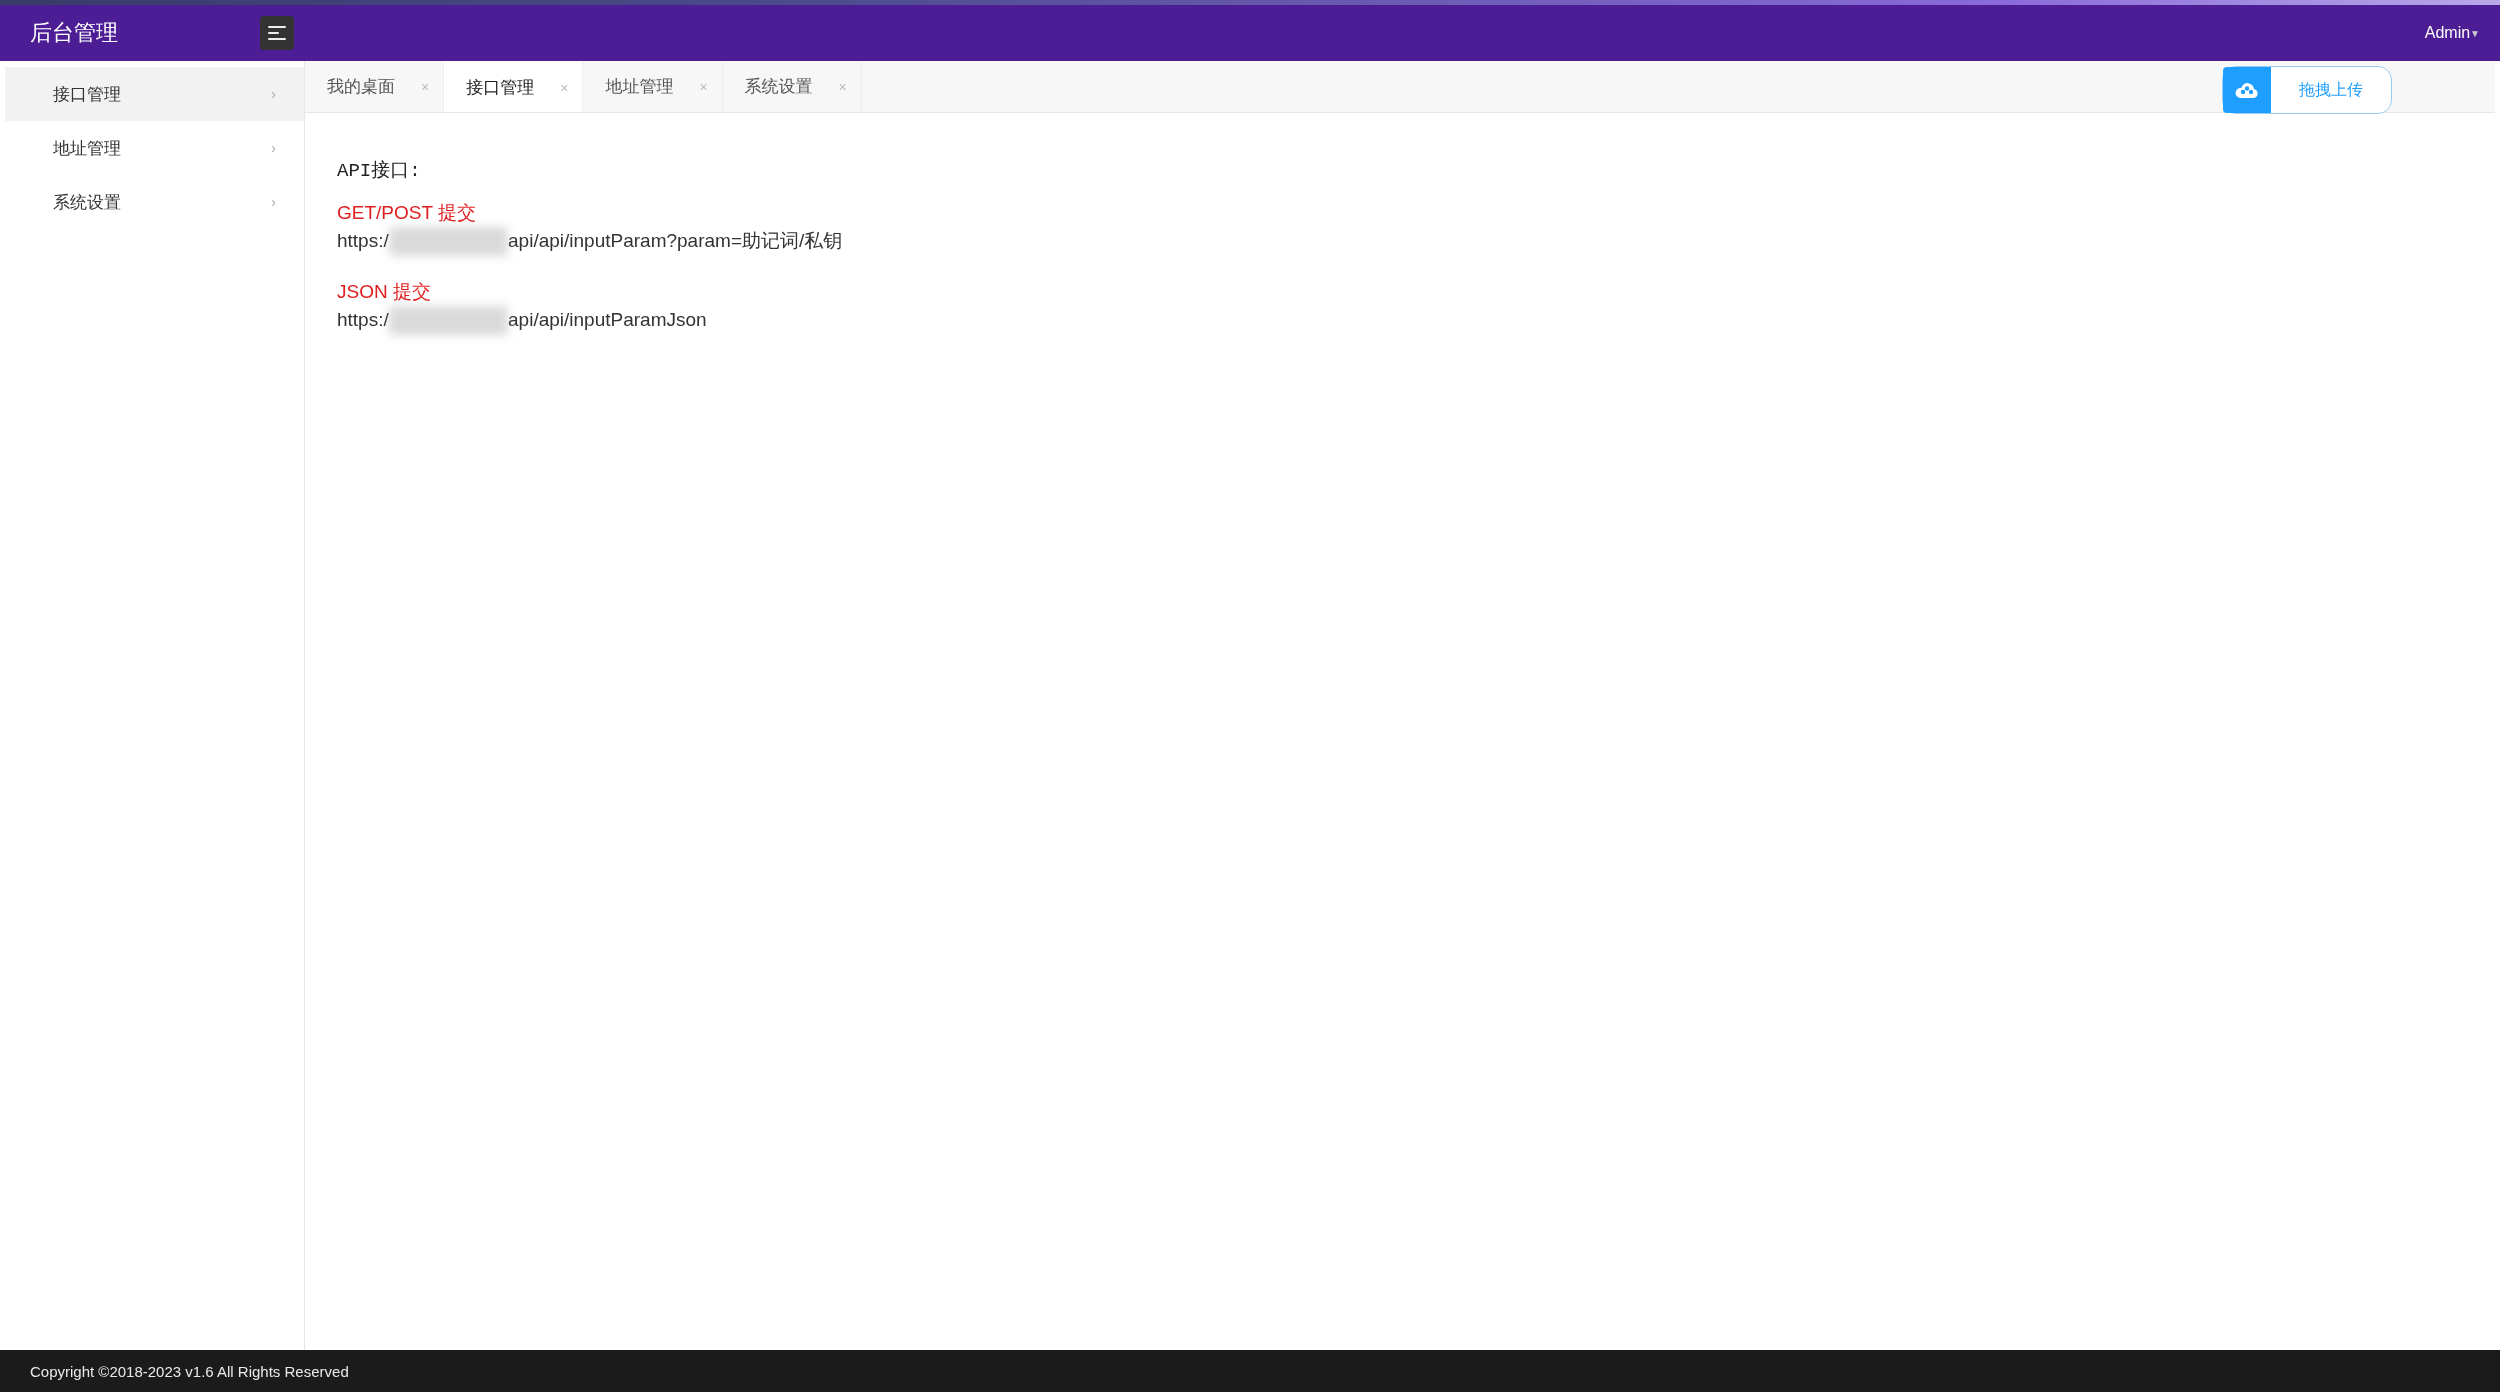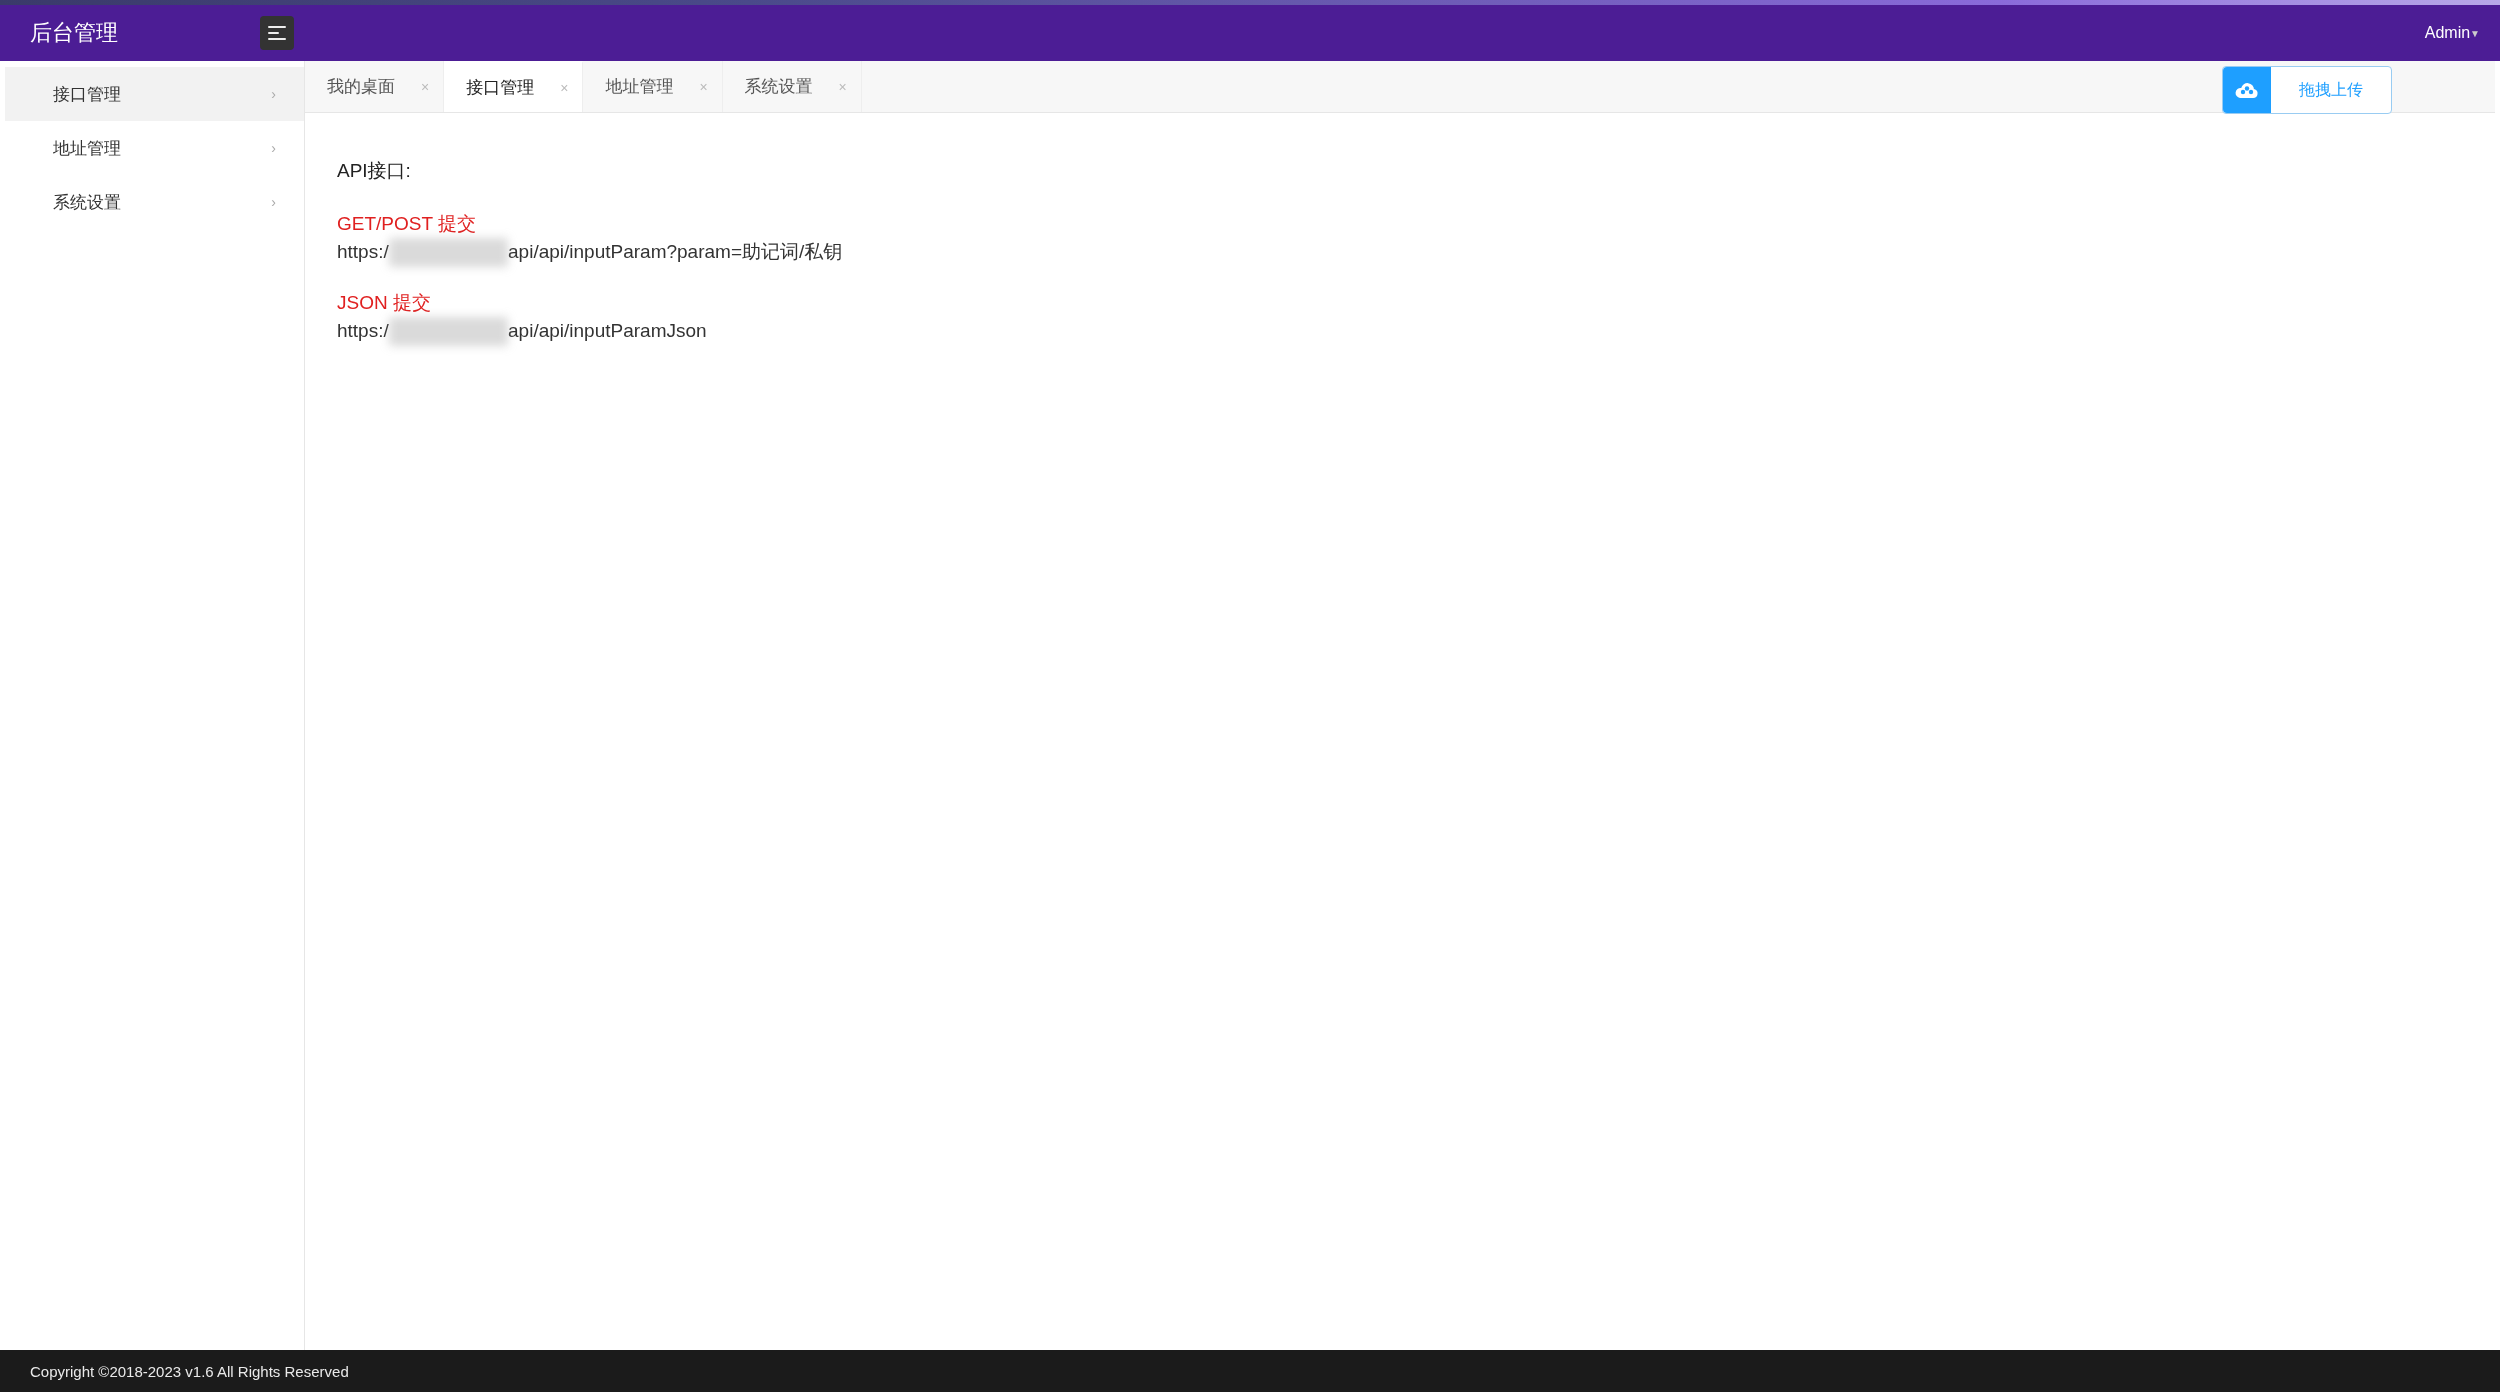--- a/index.html
+++ b/index.html
@@ -110,21 +110,21 @@
   }
 
   .content {
     flex: 1;
     padding: 44px 32px;
     font-size: 19px;
     color: #222;
     line-height: 1.5;
     overflow: auto;
   }
-  .content .section-title { margin-bottom: 24px; }
+  .content .section-title { margin-bottom: 13px; font-family: Liberation Mono, monospace; }
   .content .red { color: #e02020; }
   .content .block { margin-bottom: 22px; }
   .content .url { color: #333; }
   .content .blur {
     filter: blur(5px);
     display: inline-block;
     background: rgba(150,150,150,0.35);
     color: transparent;
     border-radius: 2px;
   }
@@ -140,21 +140,21 @@
   }
 
   .upload-float {
     position: fixed;
     top: 66px;
     right: 108px;
     display: flex;
     align-items: center;
     background: #fff;
     border: 1px solid #99ccf2;
-    border-radius: 4px;
+    border-radius: 14px;
     height: 48px;
     box-shadow: 0 0 0 rgba(0,0,0,0);
     z-index: 20;
   }
   .upload-float .icon-box {
     width: 48px; height: 100%;
     background: #1e9fff;
     display: flex; align-items: center; justify-content: center;
     border-radius: 4px 0 0 4px;
   }

